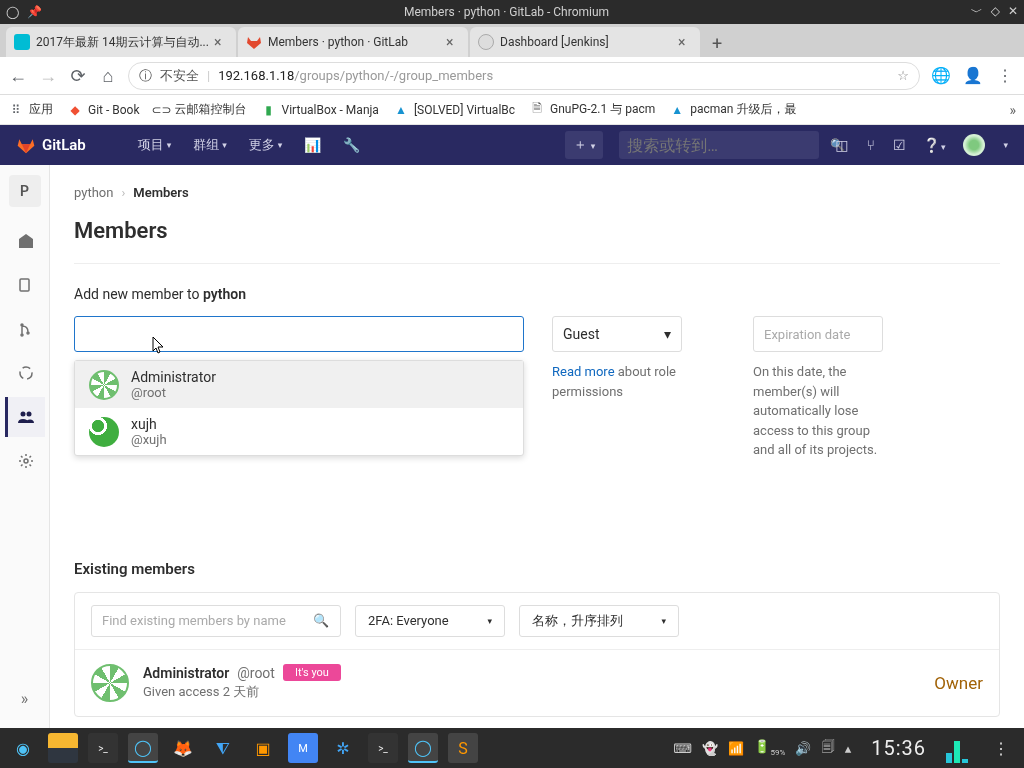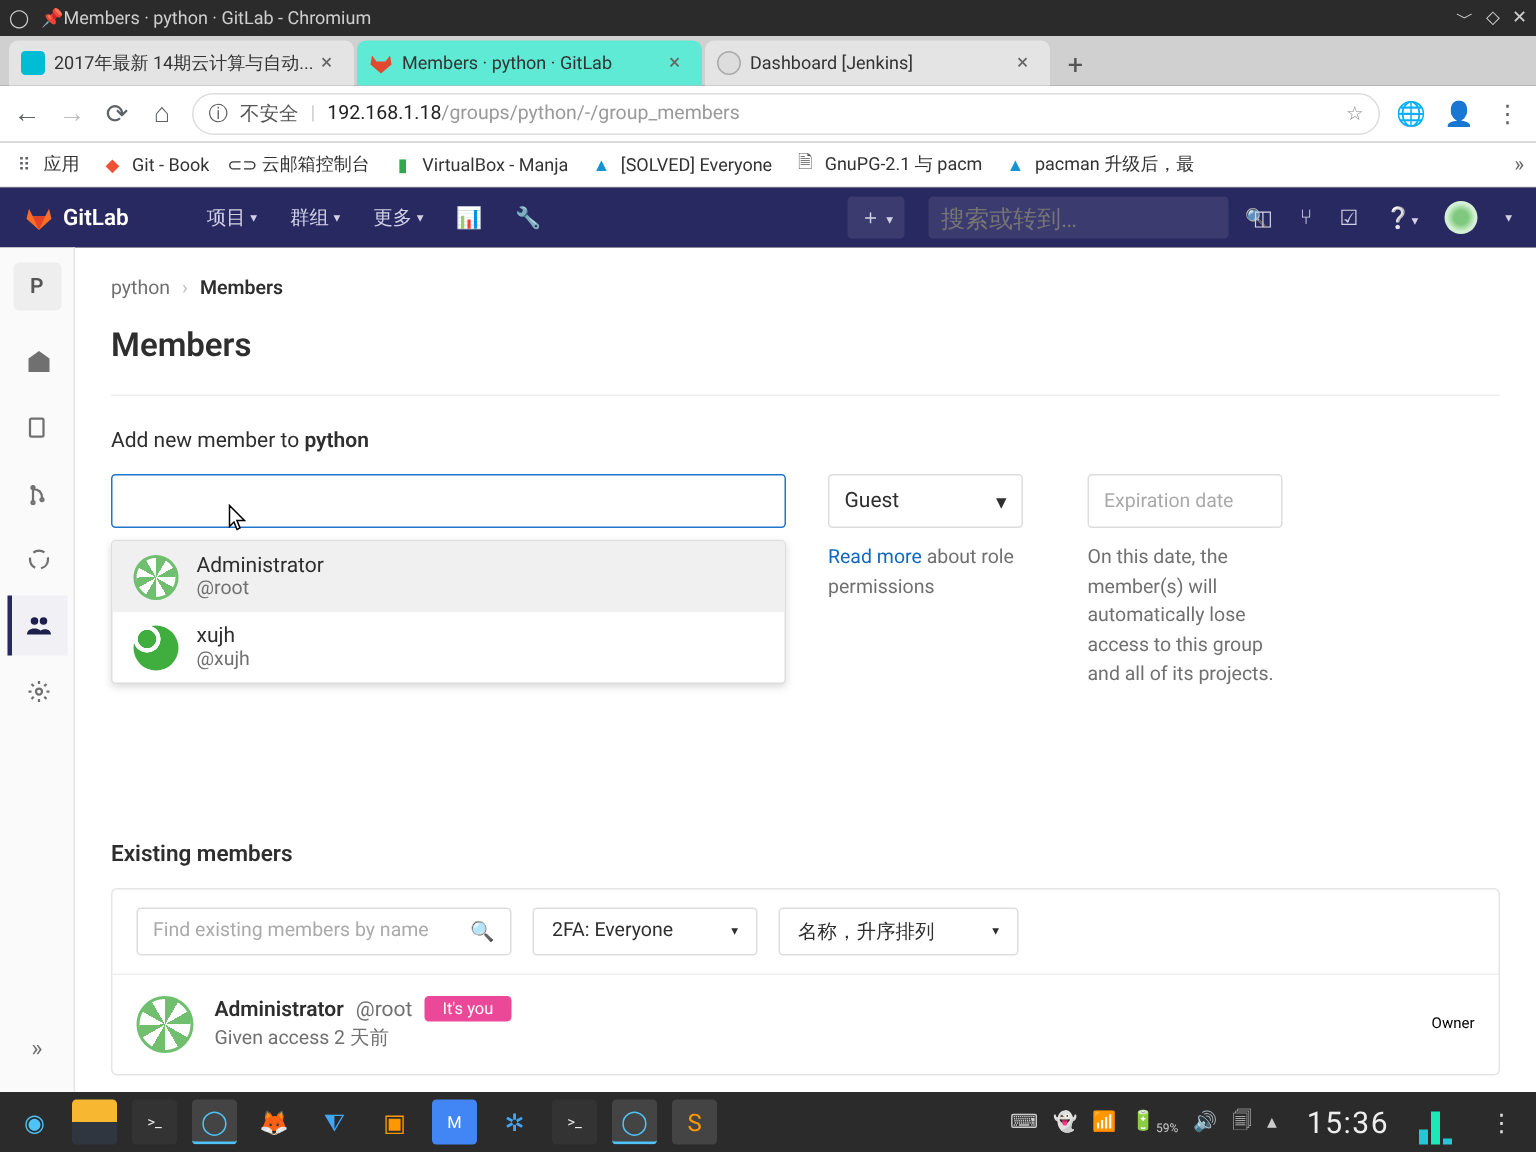--- a/index.html
+++ b/index.html
@@ -1,27 +1,27 @@
 <!DOCTYPE html>
 <html><head>
 <meta charset="utf-8">
 <style>
 * { margin: 0; padding: 0; box-sizing: border-box; font-family: -apple-system, BlinkMacSystemFont, "Segoe UI", Roboto, sans-serif; }
 html, body { width: 1024px; height: 768px; overflow: hidden; background: #000; }
 
 
 .window-titlebar { height: 24px; background: #2b2b2b; color: #cfcfcf; display: flex; align-items: center; font-size: 12px; padding: 0 6px; }
 .window-titlebar .left-icons { display: flex; gap: 8px; }
-.window-titlebar .title { flex: 1; }
+.window-titlebar .title { flex: 1; text-align: center; }
 .window-titlebar .right-icons { display: flex; gap: 8px; }
 
 
 .tabstrip { height: 33px; background: #d0d0d0; display: flex; align-items: flex-end; padding-left: 6px; }
 .tab { height: 30px; width: 230px; background: #e4e4e4; border-top-left-radius: 6px; border-top-right-radius: 6px; display: flex; align-items: center; padding: 0 8px; font-size: 12px; color: #333; margin-right: 2px; position: relative; cursor: pointer; }
-.tab.active { background: #5eead4; }
+.tab.active { background: #e5e5e5; }
 .tab .favicon { width: 16px; height: 16px; margin-right: 6px; flex: none; }
 .tab .tab-title { flex: 1; overflow: hidden; text-overflow: ellipsis; white-space: nowrap; }
 .tab .close { width: 14px; color: #666; font-size: 14px; line-height: 14px; }
 .newtab { width: 30px; height: 28px; display: flex; align-items: center; justify-content: center; font-size: 18px; color: #555; cursor: pointer; }
 
 
 .toolbar { height: 38px; background: #fff; border-bottom: 1px solid #ddd; display: flex; align-items: center; padding: 0 8px; gap: 10px; }
 .toolbar .nav-icon { color: #5f6368; font-size: 18px; cursor: pointer; width: 20px; text-align: center; }
 .toolbar .nav-icon.disabled { color: #bdbdbd; }
 .omnibox { flex: 1; height: 28px; border: 1px solid #ddd; border-radius: 14px; display: flex; align-items: center; padding: 0 10px; font-size: 13px; color: #555; gap: 8px; }
@@ -75,21 +75,21 @@
 .dd-avatar.a1 { background: repeating-conic-gradient(#6fbf6f 0 30deg, #fff 30deg 60deg); border-radius: 50%; border: 2px solid #6fbf6f; }
 .dd-avatar.a2 { background: radial-gradient(circle at 30% 30%, #3fae3f 20%, #fff 21% 30%, #3fae3f 31%); border-radius: 50%; }
 .dd-text .name { font-size: 14px; color: #2e2e2e; }
 .dd-text .handle { font-size: 13px; color: #707070; }
 
 .role-col { width: 145px; }
 .role-select { width: 130px; height: 36px; border: 1px solid #ddd; border-radius: 3px; padding: 0 10px; font-size: 14px; color: #2e2e2e; display: flex; align-items: center; justify-content: space-between; cursor: pointer; }
 .role-help { font-size: 13px; color: #707070; margin-top: 10px; line-height: 1.5; }
 .role-help a { color: #1068bf; text-decoration: none; }
 
-.exp-col { width: 135px; }
+.exp-col { width: 135px; margin-left: 28px; }
 .exp-input { width: 130px; height: 36px; border: 1px solid #ddd; border-radius: 3px; padding: 0 10px; font-size: 13px; color: #aaa; display: flex; align-items: center; }
 .exp-help { font-size: 13px; color: #707070; margin-top: 10px; line-height: 1.5; }
 
 .add-btn { width: 130px; height: 36px; border: 1px solid #ddd; border-radius: 3px; background: #fafafa; color: #bbb; font-size: 14px; display: flex; align-items: center; justify-content: center; cursor: pointer; }
 
 .existing-title { font-weight: 600; font-size: 15px; margin-top: 100px; }
 .members-card { border: 1px solid #e5e5e5; border-radius: 4px; margin-top: 14px; }
 .members-header { display: flex; align-items: center; padding: 12px 16px; gap: 14px; }
 .members-header .count-label { font-size: 14px; color: #2e2e2e; flex: 1; }
 .find-input { width: 250px; height: 32px; border: 1px solid #ddd; border-radius: 3px; padding: 0 10px; font-size: 13px; color: #aaa; display: flex; align-items: center; justify-content: space-between; }
@@ -98,21 +98,21 @@
 .sort-select { width: 160px; justify-content: space-between; }
 
 .member-row { display: flex; align-items: center; padding: 14px 16px; border-top: 1px solid #eee; gap: 14px; }
 .mem-avatar { width: 38px; height: 38px; border-radius: 50%; background: repeating-conic-gradient(#6fbf6f 0 30deg, #fff 30deg 60deg); border: 2px solid #6fbf6f; }
 .mem-info { flex: 1; }
 .mem-line1 { font-size: 14px; color: #2e2e2e; display: flex; align-items: center; gap: 8px; }
 .mem-line1 .mname { font-weight: 600; }
 .mem-line1 .mhandle { color: #707070; }
 .badge { background: #ec4899; color: #fff; font-size: 11px; padding: 2px 12px; border-radius: 3px; }
 .mem-line2 { font-size: 13px; color: #707070; margin-top: 2px; }
-.mem-role { font-size: 10px; color: #000000; }
+.mem-role { font-size: 17px; color: #a16207; }
 
 .cursor { position: absolute; width: 14px; height: 20px; pointer-events: none; z-index: 10; }
 
 
 .taskbar { position: absolute; bottom: 0; left: 0; right: 0; height: 40px; background: #2b2b2b; display: flex; align-items: center; padding: 0 8px; gap: 10px; color: #ddd; }
 .taskbar .tbicon { width: 30px; height: 30px; display: flex; align-items: center; justify-content: center; cursor: pointer; border-radius: 3px; font-size: 16px; }
 .taskbar .tbicon.active { background: #444; border-bottom: 2px solid #4fc3f7; }
 .taskbar .spacer { flex: 1; }
 .taskbar .clock { font-size: 20px; color: #eee; padding: 0 10px; letter-spacing: 1px; text-align: center; }
 .taskbar .tray { display: flex; gap: 10px; align-items: center; font-size: 13px; color: #ccc; }
@@ -191,21 +191,21 @@
   <div class="bm">
       <span class="ic" style="color:#333">⊂⊃</span>
       <span>云邮箱控制台</span>
     </div>
   <div class="bm">
       <span class="ic" style="color:#2fa84f">▮</span>
       <span>VirtualBox - Manja</span>
     </div>
   <div class="bm">
       <span class="ic" style="color:#1793d1">▲</span>
-      <span>[SOLVED] Everyone</span>
+      <span>[SOLVED] VirtualBc</span>
     </div>
   <div class="bm">
       <span class="ic" style="color:#555">🗎</span>
       <span>GnuPG-2.1 与 pacm</span>
     </div>
   <div class="bm">
       <span class="ic" style="color:#1793d1">▲</span>
       <span>pacman 升级后，最</span>
     </div>
   <span class="more">»</span>

